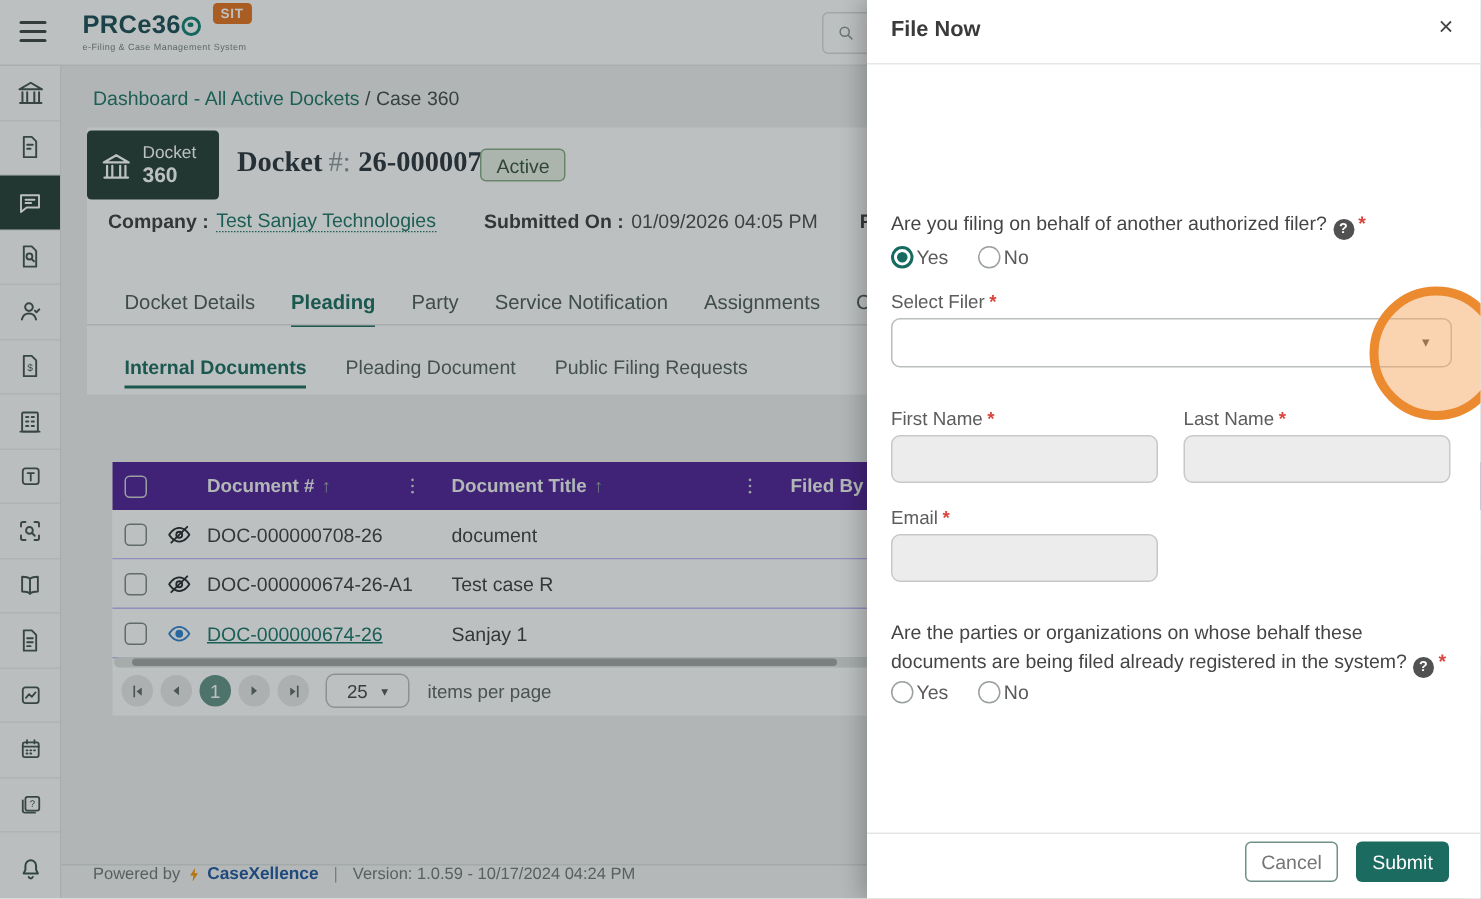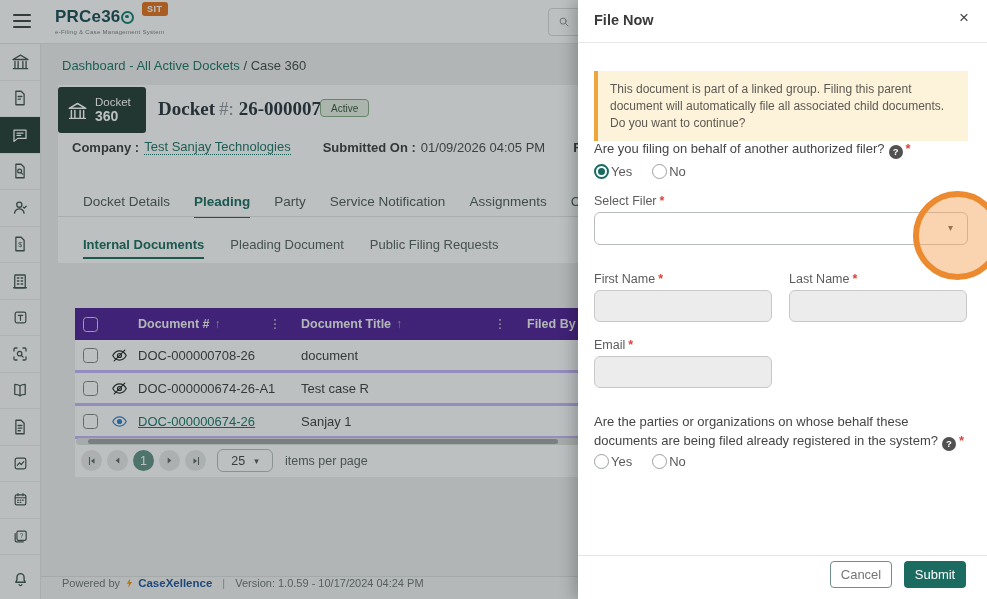--- a/index.html
+++ b/index.html
@@ -29,39 +29,39 @@
 
   
   .breadcrumb { position:absolute; left:62px; top:58px; font-size:13px; color:#3f4a49; z-index:1; }
   .breadcrumb a { color:#1a7468; text-decoration:none; cursor:pointer; }
   .card1 { position:absolute; left:58px; top:85px; width:929px; height:178px; background:#fff; z-index:1; }
   .docket-badge { position:absolute; left:58px; top:87px; width:88px; height:46px; background:#213b34; border-radius:3px; color:#fff; display:flex; align-items:center; gap:7px; padding-left:9px; z-index:1; }
   .docket-badge .t1 { font-size:11.5px; }
   .docket-badge .t2 { font-size:14px; font-weight:bold; }
   .docket-title { position:absolute; left:158px; top:98px; font-family:"Liberation Serif", serif; font-size:19px; font-weight:bold; color:#28323b; z-index:1; }
   .docket-title .sym { color:#8d959b; font-weight:normal; margin:0 5px 0 4px; }
-  .status-chip { position:absolute; left:320px; top:99px; border:1px solid #86ab86; background:#e7f0e4; color:#34503a; font-size:10px; padding:2.5px 10px; border-radius:4px; z-index:1; }
+  .status-chip { position:absolute; left:320px; top:99px; border:1px solid #86ab86; background:#e7f0e4; color:#34503a; font-size:13px; padding:2.5px 10px; border-radius:4px; z-index:1; }
   .company-row { position:absolute; left:72px; top:139px; width:510px; display:flex; align-items:center; white-space:nowrap; font-size:13px; color:#3c3c3c; z-index:1; overflow:hidden; }
   .company-row b { font-weight:bold; }
   .company-link { color:#1a7468; border-bottom:1px dotted #1a7468; margin-left:5px; cursor:pointer; }
   .ext-ic { color:#1a7468; margin:0 26px 0 6px; cursor:pointer; }
   .meta-val { color:#4a4a4a; margin-left:5px; }
   .meta-gap { margin-left:28px; }
   .tabs { position:absolute; left:83px; top:194px; display:flex; gap:24px; font-size:13.5px; color:#4c5a57; z-index:1; white-space:nowrap; }
   .tab { padding-bottom:7px; cursor:pointer; }
   .tab.active { color:#176a5f; font-weight:bold; border-bottom:2.5px solid #176a5f; }
   .tabs-line { position:absolute; left:58px; top:216px; width:929px; height:1px; background:#e2e4e4; z-index:1; }
   .subtabs { position:absolute; left:83px; top:237px; display:flex; gap:26px; font-size:13px; color:#54605d; z-index:1; }
   .subtab { padding-bottom:5px; cursor:pointer; }
   .subtab.active { color:#176a5f; font-weight:bold; border-bottom:2px solid #176a5f; }
 
   
   .table-card { position:absolute; left:75px; top:308px; width:912px; height:169px; background:#fff; z-index:1; }
   .thead { position:absolute; left:0; top:0; width:100%; height:32px; background:#4c1d95; color:#eef2f1; font-size:12.5px; font-weight:bold; }
-  .trow { position:absolute; left:0; width:100%; height:33px; background:#fff; border-bottom:3px solid #c4b5fd; font-size:13px; color:#3d3d3d; }
+  .trow { position:absolute; left:0; width:100%; height:33px; background:#fff; border-bottom:1px solid #c4b5fd; font-size:13px; color:#3d3d3d; }
   .cell { position:absolute; top:0; height:100%; display:flex; align-items:center; }
   .cb { width:15px; height:15px; border:1.6px solid #7d8584; border-radius:3.5px; background:#fff; cursor:pointer; }
   .cb.hdr { border-color:#ccd4d2; background:transparent; }
   .sort { font-weight:normal; color:#9fb3ae; margin-left:5px; font-size:12px; }
   .dots { color:#cfd6d4; cursor:pointer; }
   .doc-link { color:#17756a; text-decoration:underline; cursor:pointer; }
   .eye-hidden { color:#22282a; cursor:pointer; }
   .eye-visible { color:#2f80d0; cursor:pointer; }
   .hscroll { position:absolute; left:1px; top:130px; width:910px; height:7px; background:#dfe2e1; border-radius:4px; }
   .hthumb { position:absolute; left:12px; top:1px; width:470px; height:5px; background:#9fa4a3; border-radius:3px; cursor:grab; }
@@ -405,21 +405,20 @@
     <span>Version: 1.0.59 - 10/17/2024 04:24 PM</span>
   </div>
 
   <div class="overlay"></div>
 
   <div class="drawer">
     <div class="d-title">File Now</div>
     <div class="d-close">×</div>
     <div class="d-div"></div>
 
-    <div class="warn">This document is part of a linked group. Filing this parent document will automatically file all associated child documents. Do you want to continue?</div>
 
     <div class="q" style="top:140px; width:378px;">
       <span>Are you filing on behalf of another authorized filer?</span><span class="help">?</span><span class="req">*</span>
     </div>
     <div class="radio-row" style="top:164px;">
       <div class="ropt">
           <div class="radio checked"></div>
           <span>Yes</span>
         </div>
       <div class="ropt">

